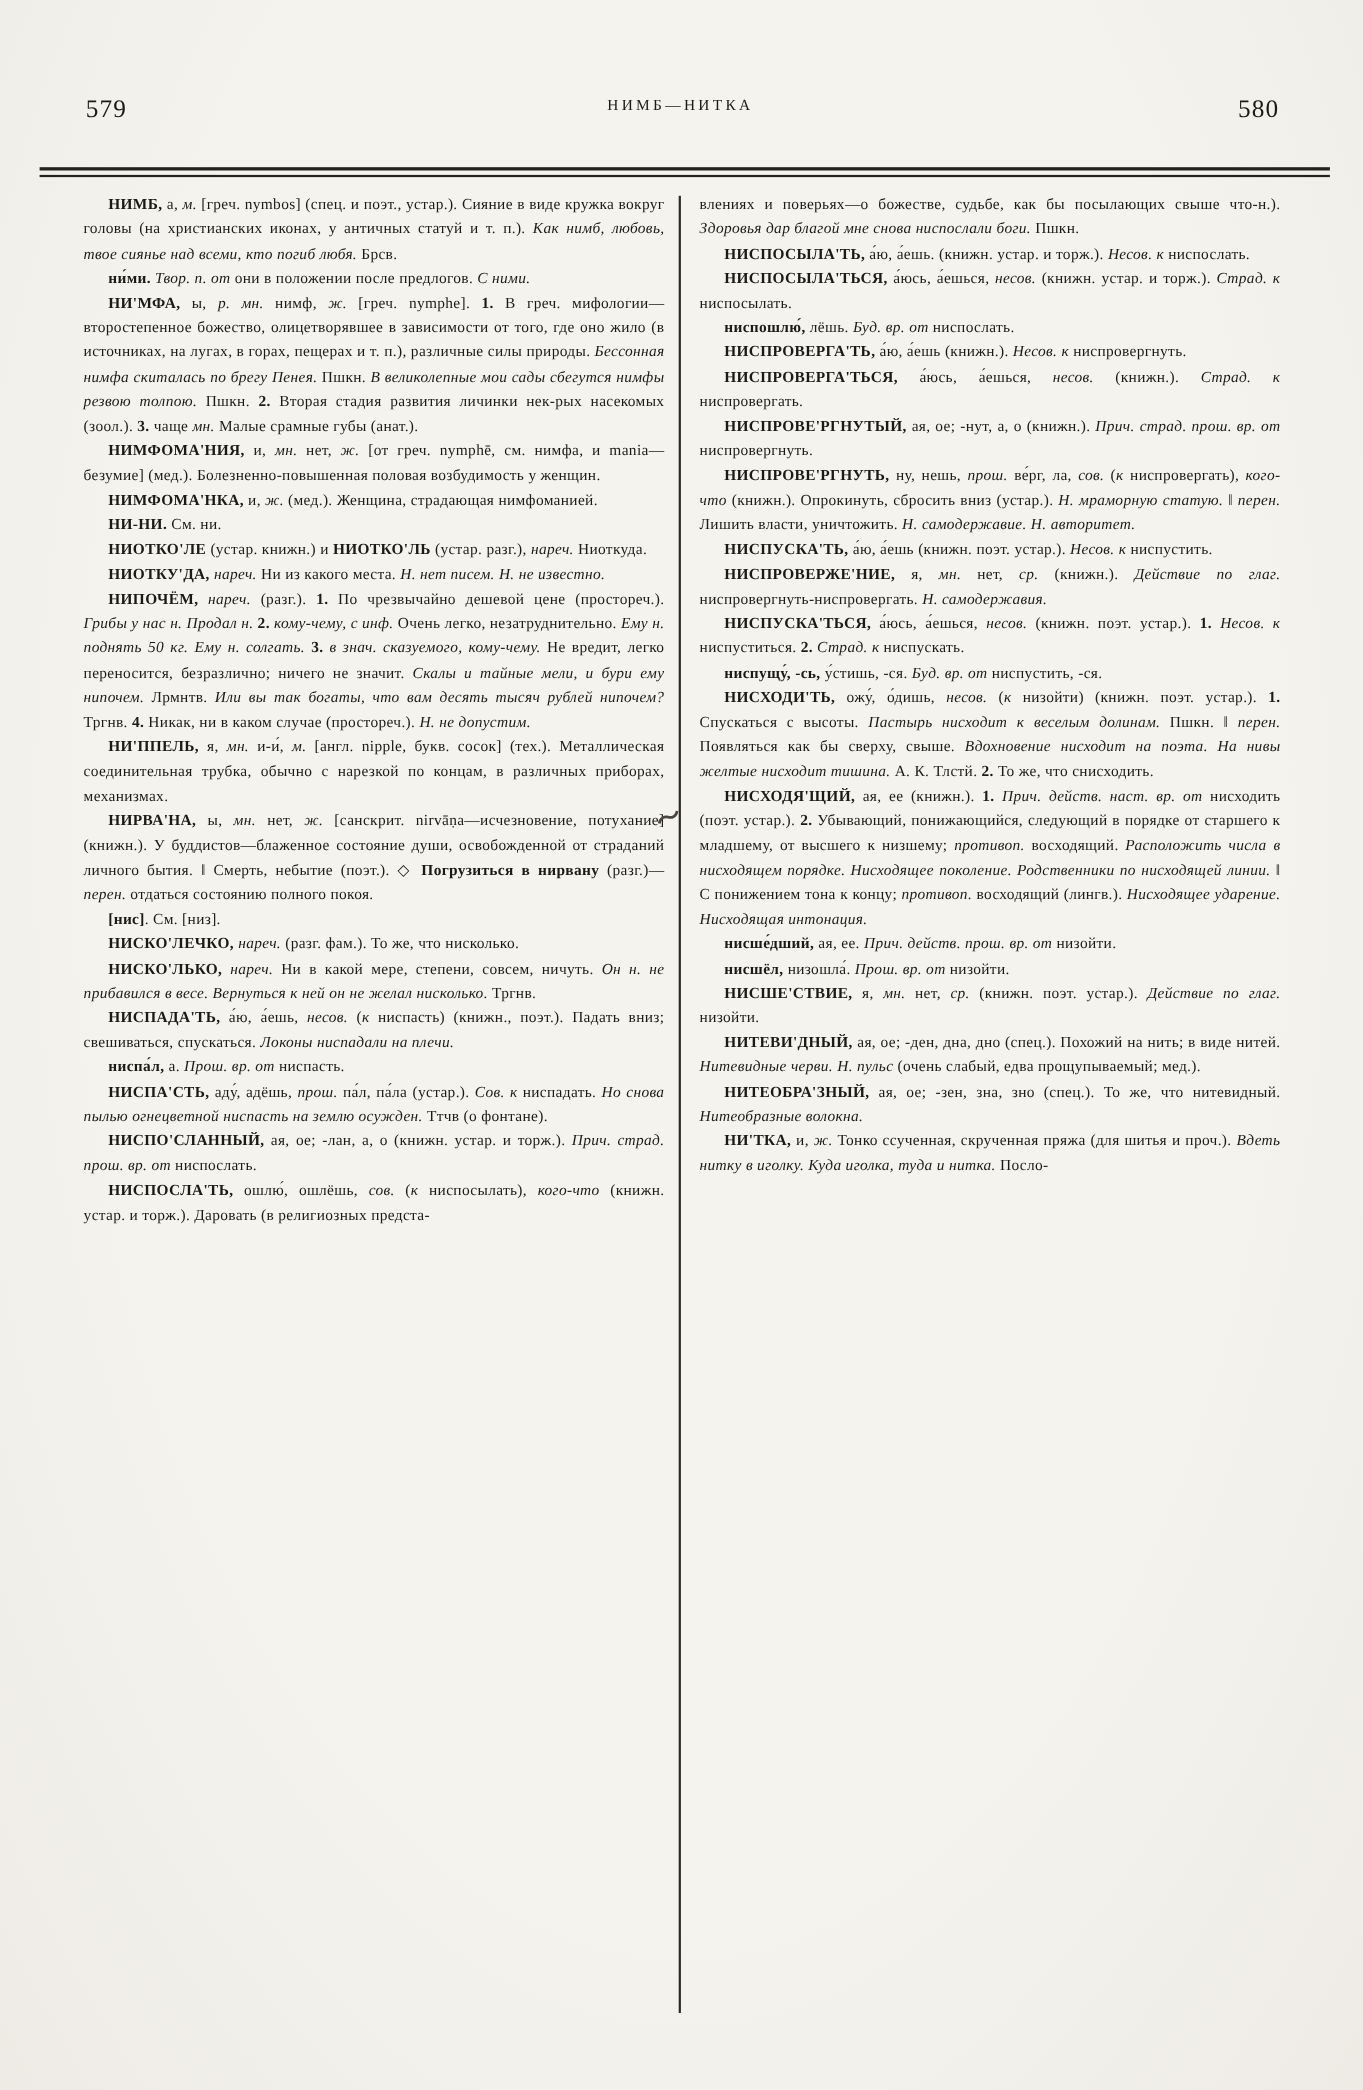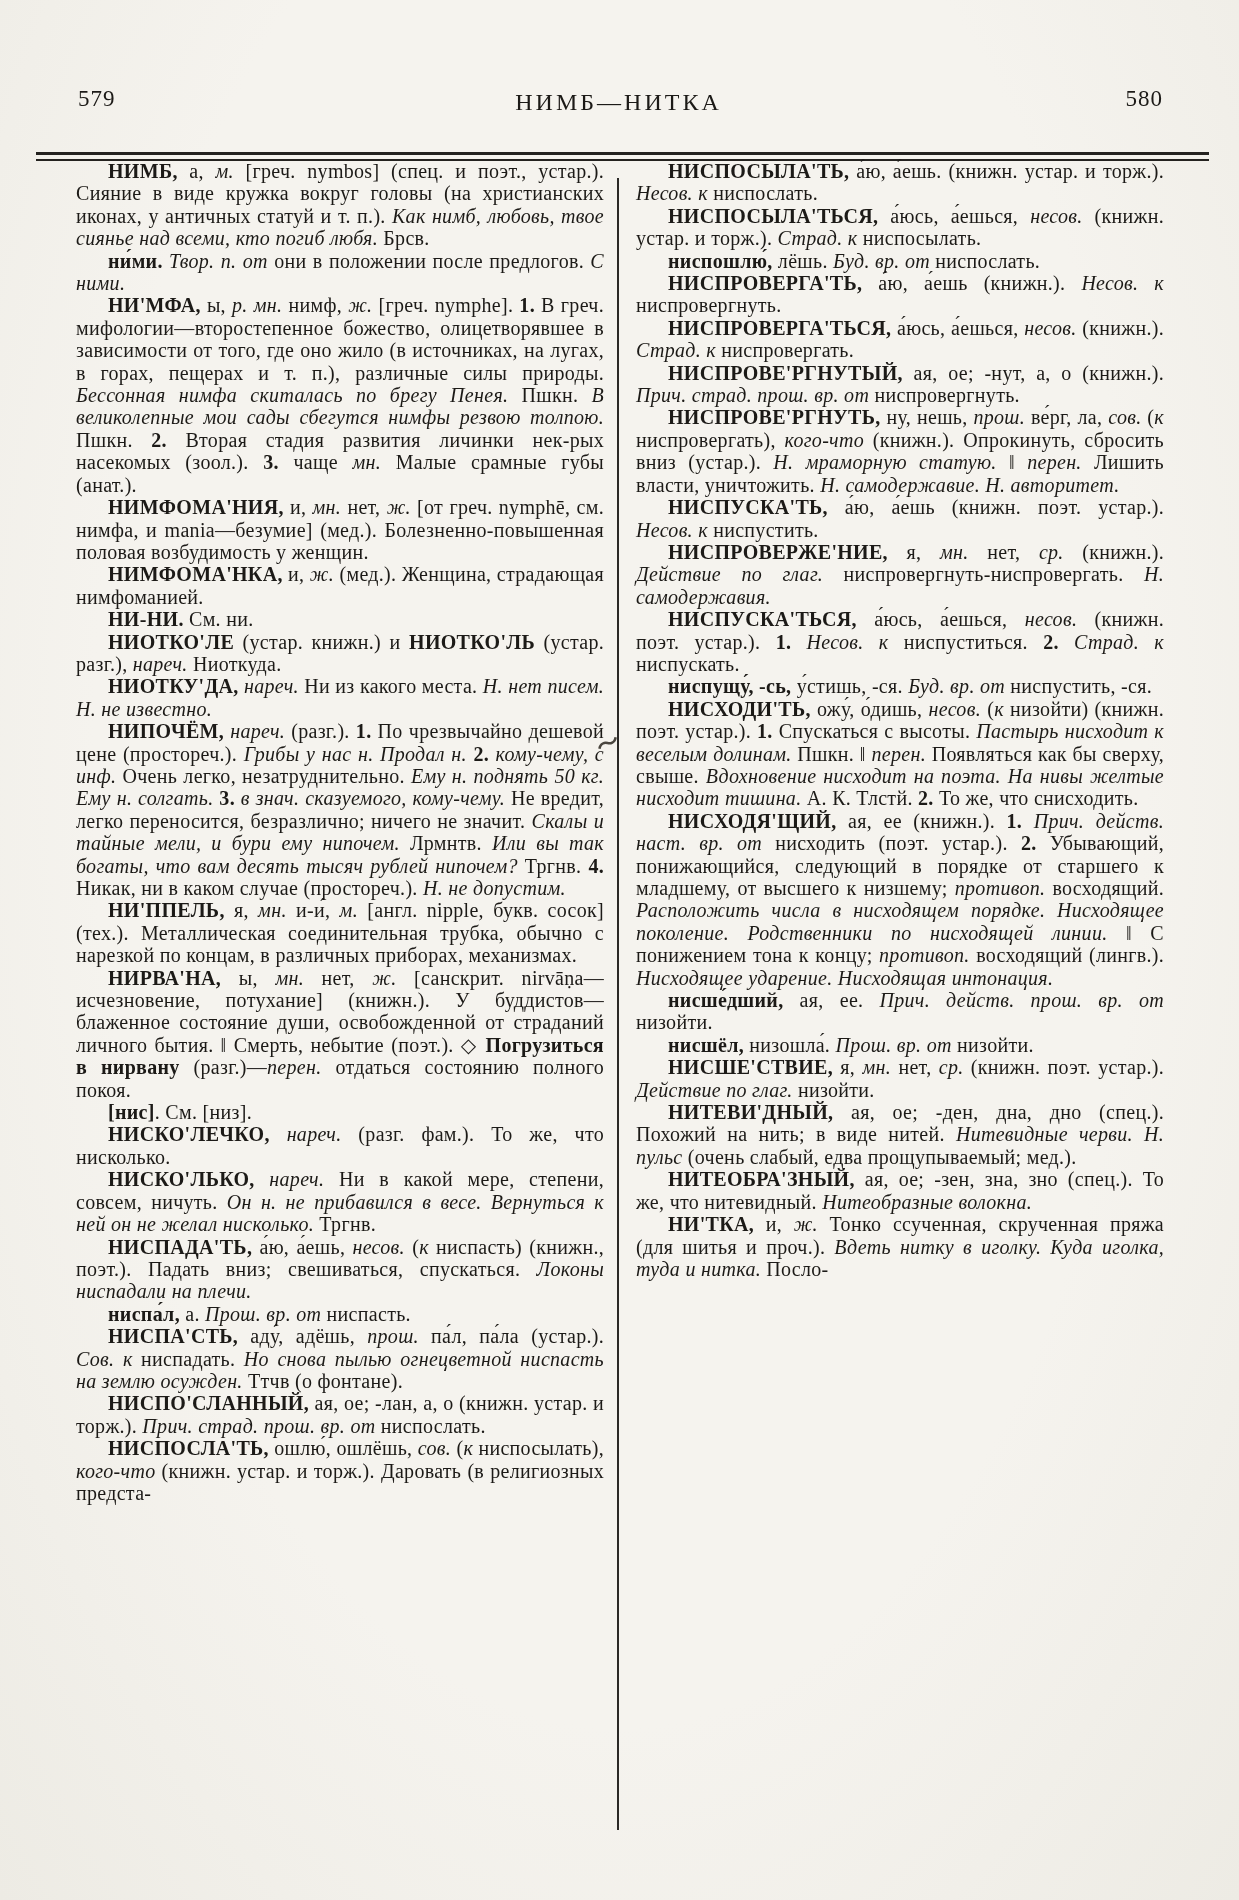--- a/index.html
+++ b/index.html
@@ -10,26 +10,26 @@
     background:#f3f1ec;
     background-image:radial-gradient(ellipse at 50% 40%, #f5f3ee 60%, #edebe4 100%);
     font-family:"Liberation Serif","DejaVu Serif",serif;
     color:#1c1a17;
     overflow:hidden;
   }
   .pagehead{position:absolute;top:86px;left:78px;right:76px;height:36px;font-weight:normal;}
   .pnum{position:absolute;top:0;font-size:23px;letter-spacing:1px;}
   .pnum.left{left:0;}
   .pnum.right{right:0;}
-  .running{position:absolute;left:0;right:4px;top:3px;text-align:center;font-size:24px;letter-spacing:3px;}
+  .running{position:absolute;left:0;right:4px;top:3px;text-align:center;font-size:14px;letter-spacing:3px;}
   .rule{position:absolute;top:152px;left:36px;right:30px;height:4px;
         border-top:3px solid #24221f;border-bottom:2px solid #24221f;}
   .col{
-    position:absolute;top:160px;width:528px;
-    font-size:20px;line-height:22.4px;
+    position:absolute;top:176px;width:528px;
+    font-size:14px;line-height:22.4px;
     text-align:justify;letter-spacing:0.3px;
   }
   .col-left{left:76px;}
   .col-right{left:636px;}
   .divider{position:absolute;left:617px;top:178px;height:1652px;width:2px;background:#2b2926;}
   p.entry{margin:0;padding:0;text-indent:1.6em;}
   p.entry.noindent{text-indent:0;}
   .rb{font-weight:bold;}
   .ri{font-style:italic;}
   .pencil{
@@ -64,20 +64,21 @@
       <p class="entry"><span class="rb">НИСКО'ЛЕЧКО,</span><span> </span><span class="ri">нареч.</span><span> (разг. фам.). То же, что нисколько.</span></p>
       <p class="entry"><span class="rb">НИСКО'ЛЬКО,</span><span> </span><span class="ri">нареч.</span><span> Ни в какой мере, степени, совсем, ничуть. </span><span class="ri">Он н. не прибавился в весе. Вернуться к ней он не желал нисколько.</span><span> Тргнв.</span></p>
       <p class="entry"><span class="rb">НИСПАДА'ТЬ,</span><span> а́ю, а́ешь, </span><span class="ri">несов.</span><span> (</span><span class="ri">к</span><span> ниспасть) (книжн., поэт.). Падать вниз; свешиваться, спускаться. </span><span class="ri">Локоны ниспадали на плечи.</span></p>
       <p class="entry"><span class="rb">ниспа́л,</span><span> а. </span><span class="ri">Прош. вр. от</span><span> ниспасть.</span></p>
       <p class="entry"><span class="rb">НИСПА'СТЬ,</span><span> аду́, адёшь, </span><span class="ri">прош.</span><span> па́л, па́ла (устар.). </span><span class="ri">Сов. к</span><span> ниспадать. </span><span class="ri">Но снова пылью огнецветной ниспасть на землю осужден.</span><span> Ттчв (о фонтане).</span></p>
       <p class="entry"><span class="rb">НИСПО'СЛАННЫЙ,</span><span> ая, ое; -лан, а, о (книжн. устар. и торж.). </span><span class="ri">Прич. страд. прош. вр. от</span><span> ниспослать.</span></p>
       <p class="entry"><span class="rb">НИСПОСЛА'ТЬ,</span><span> ошлю́, ошлёшь, </span><span class="ri">сов.</span><span> (</span><span class="ri">к</span><span> ниспосылать), </span><span class="ri">кого-что</span><span> (книжн. устар. и торж.). Даровать (в религиозных предста-</span></p>
     </div>
   <div class="divider"></div>
   <div class="col col-right">
+      <p class="entry noindent"><span>влениях и поверьях—о божестве, судьбе, как бы посылающих свыше что-н.). </span><span class="ri">Здоровья дар благой мне снова ниспослали боги.</span><span> Пшкн.</span></p>
       <p class="entry"><span class="rb">НИСПОСЫЛА'ТЬ,</span><span> а́ю, а́ешь. (книжн. устар. и торж.). </span><span class="ri">Несов. к</span><span> ниспослать.</span></p>
       <p class="entry"><span class="rb">НИСПОСЫЛА'ТЬСЯ,</span><span> а́юсь, а́ешься, </span><span class="ri">несов.</span><span> (книжн. устар. и торж.). </span><span class="ri">Страд. к</span><span> ниспосылать.</span></p>
       <p class="entry"><span class="rb">ниспошлю́,</span><span> лёшь. </span><span class="ri">Буд. вр. от</span><span> ниспослать.</span></p>
       <p class="entry"><span class="rb">НИСПРОВЕРГА'ТЬ,</span><span> а́ю, а́ешь (книжн.). </span><span class="ri">Несов. к</span><span> ниспровергнуть.</span></p>
       <p class="entry"><span class="rb">НИСПРОВЕРГА'ТЬСЯ,</span><span> а́юсь, а́ешься, </span><span class="ri">несов.</span><span> (книжн.). </span><span class="ri">Страд. к</span><span> ниспровергать.</span></p>
       <p class="entry"><span class="rb">НИСПРОВЕ'РГНУТЫЙ,</span><span> ая, ое; -нут, а, о (книжн.). </span><span class="ri">Прич. страд. прош. вр. от</span><span> ниспровергнуть.</span></p>
       <p class="entry"><span class="rb">НИСПРОВЕ'РГНУТЬ,</span><span> ну, нешь, </span><span class="ri">прош.</span><span> ве́рг, ла, </span><span class="ri">сов.</span><span> (</span><span class="ri">к</span><span> ниспровергать), </span><span class="ri">кого-что</span><span> (книжн.). Опрокинуть, сбросить вниз (устар.). </span><span class="ri">Н. мраморную статую.</span><span> ‖ </span><span class="ri">перен.</span><span> Лишить власти, уничтожить. </span><span class="ri">Н. самодержавие. Н. авторитет.</span></p>
       <p class="entry"><span class="rb">НИСПУСКА'ТЬ,</span><span> а́ю, а́ешь (книжн. поэт. устар.). </span><span class="ri">Несов. к</span><span> ниспустить.</span></p>
       <p class="entry"><span class="rb">НИСПРОВЕРЖЕ'НИЕ,</span><span> я, </span><span class="ri">мн.</span><span> нет, </span><span class="ri">ср.</span><span> (книжн.). </span><span class="ri">Действие по глаг.</span><span> ниспровергнуть-ниспровергать. </span><span class="ri">Н. самодержавия.</span></p>
       <p class="entry"><span class="rb">НИСПУСКА'ТЬСЯ,</span><span> а́юсь, а́ешься, </span><span class="ri">несов.</span><span> (книжн. поэт. устар.). </span><span class="rb">1.</span><span> </span><span class="ri">Несов. к</span><span> ниспуститься. </span><span class="rb">2.</span><span> </span><span class="ri">Страд. к</span><span> ниспускать.</span></p>

